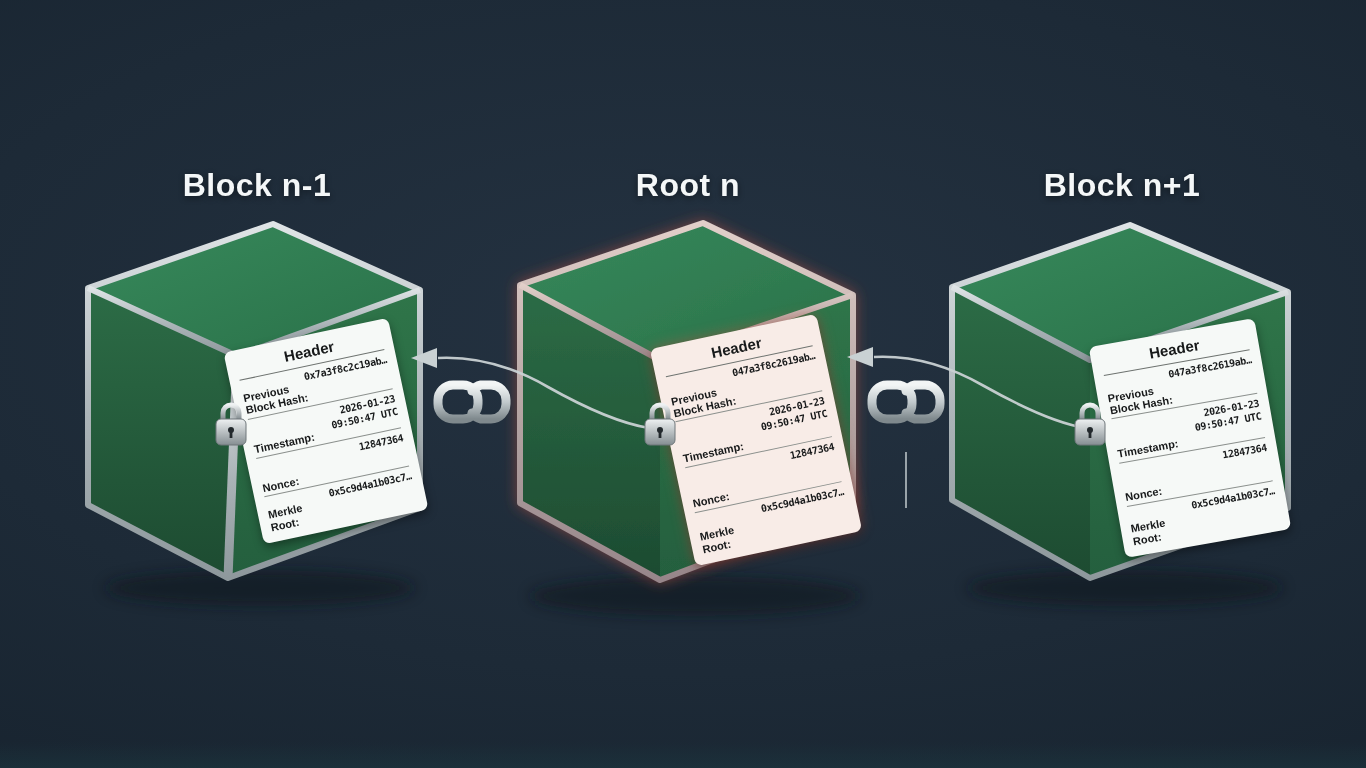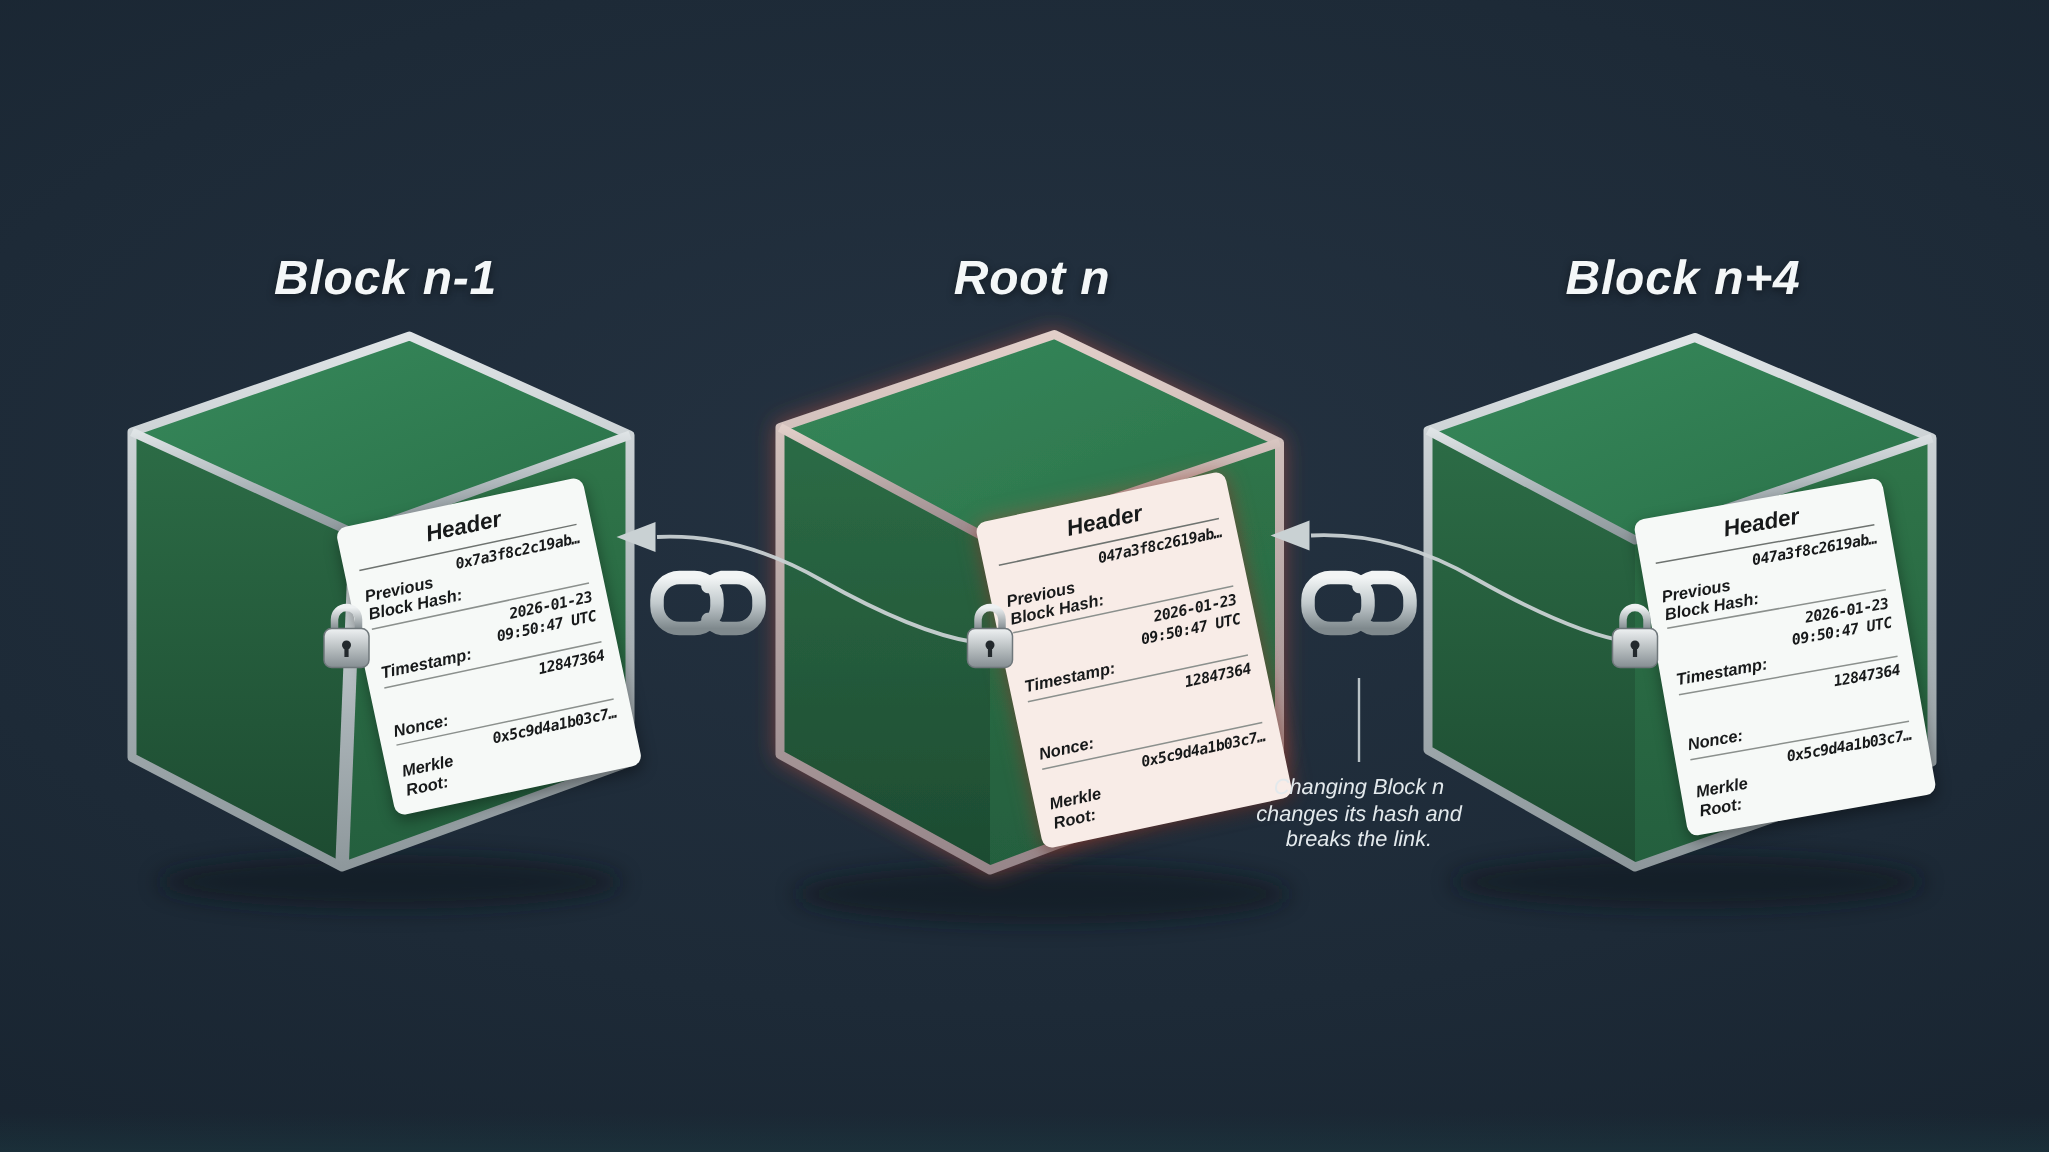--- a/index.html
+++ b/index.html
@@ -1,21 +1,20 @@
 <!DOCTYPE html>
 <html><head>
 <meta charset="utf-8">
 <style>
   html,body{margin:0;padding:0;background:#10striking1a24;}
   body{width:1366px;height:768px;overflow:hidden;}
   .stage{
     position:relative;width:1366px;height:768px;overflow:hidden;
     background:radial-gradient(115% 95% at 50% 42%, #243241 0%, #1d2a37 48%, #141f2a 100%);
     font-family:"Liberation Sans", sans-serif;
-    font-style:italic;
   }
   .bottom-strip{
     position:absolute;left:0;right:0;bottom:0;height:26px;
     background:linear-gradient(180deg, rgba(26,49,58,0) 0%, rgba(28,56,64,0.55) 100%);
   }
   .block-title{
     position:absolute;width:280px;text-align:center;
     color:#f4f7f8;font-weight:bold;font-size:32px;letter-spacing:.5px;
     text-shadow:0 2px 6px rgba(0,0,0,.45);
   }
@@ -125,21 +124,21 @@
       <polygon points="952,287 1090,360 1090,578 952,500" fill="url(#gLeft)"></polygon>
       <polygon points="1090,360 1288,292 1288,508 1090,578" fill="url(#gFront)"></polygon>
       <path d="M952,287 1130,225 1288,292 1288,508 1090,578 952,500 Z" fill="none" stroke="url(#gEdge)" stroke-width="6"></path>
       <path d="M952,287 1090,360 1288,292" fill="none" stroke="url(#gEdge)" stroke-width="6"></path>
       <path d="M1090,360 1090,578" fill="none" stroke="url(#gEdge)" stroke-width="9"></path>
     </g>
   </svg>
 
   <div class="block-title" id="title-0">Block n-1</div>
   <div class="block-title" id="title-1">Root n</div>
-  <div class="block-title" id="title-2">Block n+4</div>
+  <div class="block-title" id="title-2">Block n+1</div>
 
   <div class="panel" id="panel-0">
     <div class="panel-header">Header</div>
     <div class="prow">
       <span class="plabel">Previous Block Hash:</span>
       <span class="pvalue">0x7a3f8c2c19ab…</span>
     </div>
     <div class="prow">
       <span class="plabel">Timestamp:</span>
       <span class="pvalue">2026-01-23 09:50:47 UTC</span>
@@ -242,18 +241,15 @@
       <rect x="-1.4" y="3" width="2.8" height="7" fill="#23292d"></rect>
     </g>
     <g transform="translate(1090,428)">
       <path d="M -8,-9 V -15 A 8,8 0 0 1 8,-15 V -9" fill="none" stroke="url(#gSilverV)" stroke-width="5" stroke-linecap="round"></path>
       <rect x="-15" y="-9" width="30" height="26" rx="5" fill="url(#gSilverV)" stroke="#6f777b" stroke-width="1"></rect>
       <circle cx="0" cy="2" r="3" fill="#23292d"></circle>
       <rect x="-1.4" y="3" width="2.8" height="7" fill="#23292d"></rect>
     </g>
   </svg>
 
-  <div class="annotation">Changing Block n
-changes its hash and
-breaks the link.</div>
 
   <div class="bottom-strip"></div>
 </div>
 
 </body></html>

